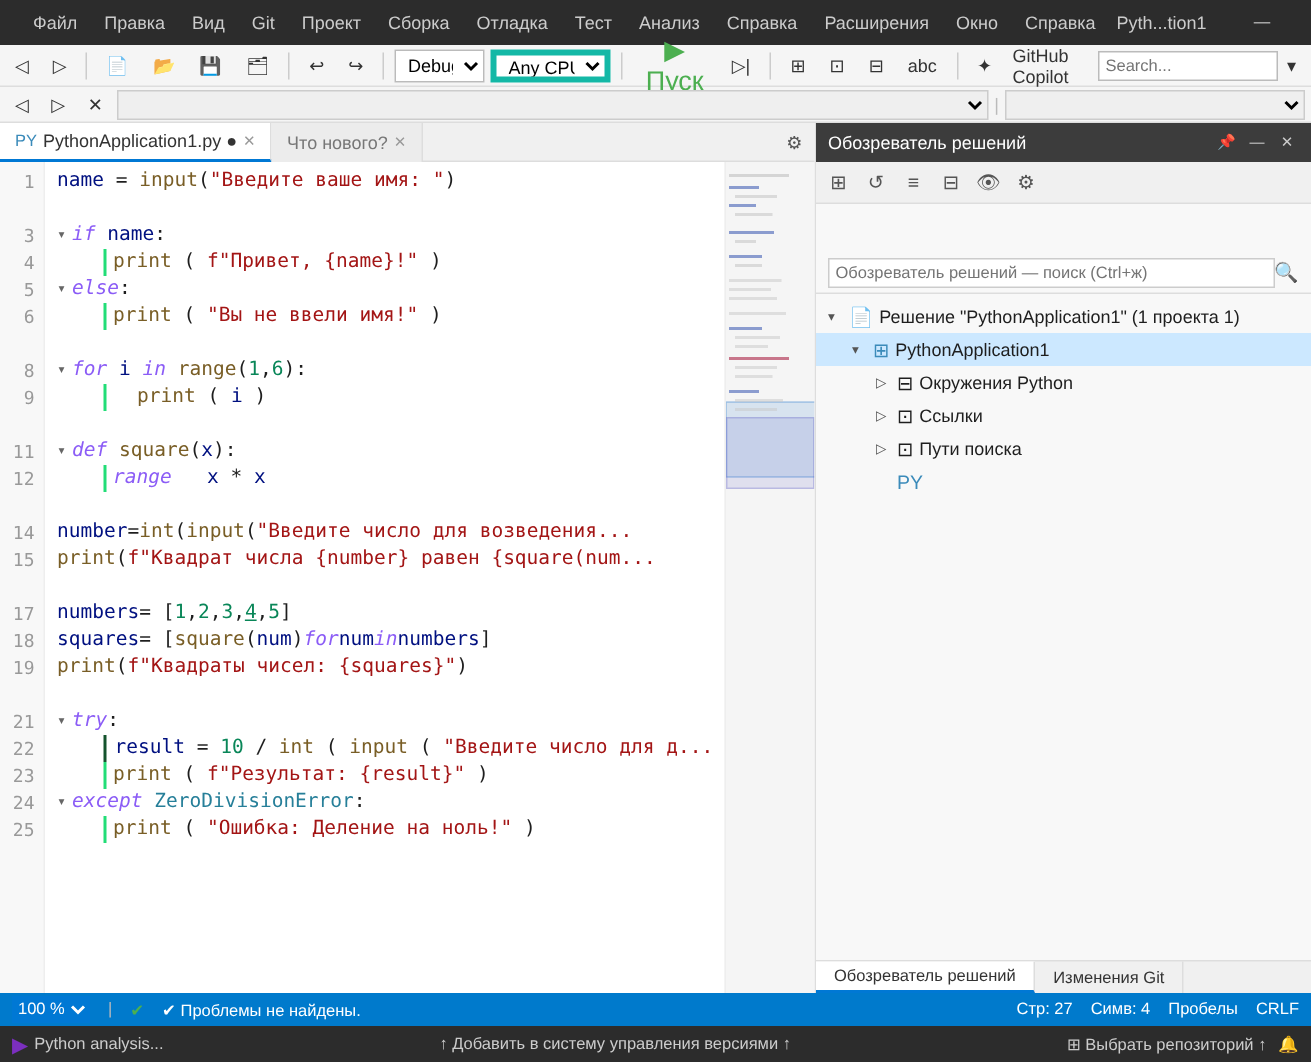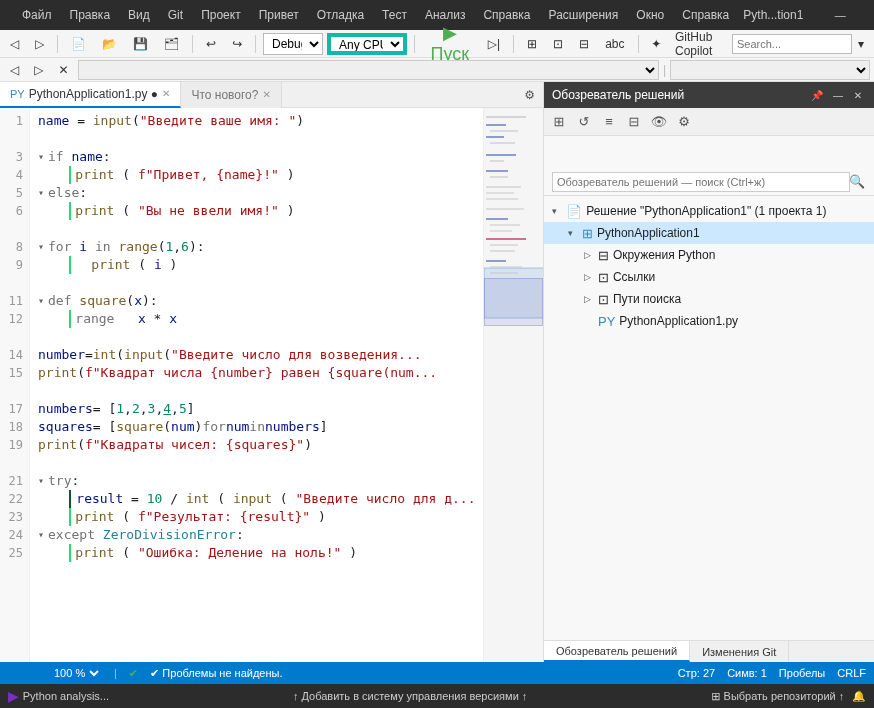--- a/index.html
+++ b/index.html
@@ -49,21 +49,21 @@
     .editor-tab.inactive { background: #ececec; border-bottom: none; color: #777; }
     .tab-close { font-size: 10px; color: #999; cursor: pointer; }
     .tab-settings { margin-left: auto; padding: 0 8px; color: #555; cursor: pointer; }
 
     
     .code-wrapper { display: flex; flex: 1; overflow: hidden; position: relative; }
     .line-numbers { width: 30px; background: #f8f8f8; border-right: 1px solid #eee; color: #999; font-size: 12px; font-family: 'Consolas', monospace; padding-top: 4px; text-align: right; padding-right: 6px; flex-shrink: 0; }
     .line-num { height: 18px; line-height: 18px; }
     .code-content { flex: 1; overflow: auto; padding: 4px 8px; font-family: 'Consolas', monospace; font-size: 13px; line-height: 18px; color: #1e1e1e; background: #fff; }
     .code-line { white-space: nowrap; height: 18px; display: flex; align-items: center; }
-    .kw { color: #737373; }
+    .kw { color: #8b5cf6; font-style: italic; }
     .str { color: #a31515; }
     .fn { color: #795e26; }
     .num { color: #098658; }
     .var { color: #001080; }
     .foldable { cursor: pointer; color: #666; margin-right: 4px; font-size: 10px; }
 
     
     .minimap { width: 60px; background: #f5f5f5; border-left: 1px solid #eee; overflow: hidden; position: relative; flex-shrink: 0; }
     .minimap-highlight { position: absolute; top: 170px; left: 0; right: 0; height: 48px; background: rgba(100,100,200,0.15); border: 1px solid rgba(100,100,200,0.3); }
 
@@ -86,21 +86,21 @@
     .tree-indent2 { padding-left: 40px; }
     .expand-icon { font-size: 9px; color: #555; width: 10px; }
 
     
     .status-bar {
       display: flex; align-items: center; height: 22px;
       background: #007acc; color: #fff; padding: 0 8px; gap: 12px; font-size: 11px;
     }
     .status-left { display: flex; align-items: center; gap: 12px; }
     .status-right { display: flex; align-items: center; gap: 12px; margin-left: auto; }
-    .status-item { display: flex; gap: 4px; margin-left: 42px; }
+    .status-item { display: flex; gap: 4px; }
     .zoom-select { background: #0078d4; border: none; color: #fff; font-size: 11px; height: 18px; }
 
     
     .taskbar {
       display: flex; align-items: center; height: 24px;
       background: #2c2c2c; color: #ccc; padding: 0 8px; gap: 8px; font-size: 11px;
     }
     .taskbar-left { display: flex; align-items: center; gap: 4px; }
     .taskbar-center { display: flex; align-items: center; gap: 8px; margin-left: auto; }
     .taskbar-right { display: flex; align-items: center; gap: 8px; margin-left: auto; }
@@ -119,21 +119,21 @@
   <svg width="16" height="16" viewBox="0 0 16 16">
     <rect width="16" height="16" rx="2" fill="#7b2fbf"></rect>
     <text x="3" y="12" fill="#fff" font-size="11" font-weight="bold">V</text>
   </svg>
   <div class="title-bar-menus">
     <span class="menu-item">Файл</span>
     <span class="menu-item">Правка</span>
     <span class="menu-item">Вид</span>
     <span class="menu-item">Git</span>
     <span class="menu-item">Проект</span>
-    <span class="menu-item">Привет</span>
+    <span class="menu-item">Сборка</span>
     <span class="menu-item">Отладка</span>
     <span class="menu-item">Тест</span>
     <span class="menu-item">Анализ</span>
     <span class="menu-item">Справка</span>
     <span class="menu-item">Расширения</span>
     <span class="menu-item">Окно</span>
     <span class="menu-item">Справка</span>
   </div>
   <span class="title-bar-title">Pyth...tion1</span>
   <div class="title-bar-controls">
@@ -533,21 +533,20 @@
 
       <div class="tree-item tree-indent2">
         <span class="expand-icon">▷</span>
         <span class="tree-icon">⊡</span>
         <span class="tree-text">Пути поиска</span>
       </div>
 
       <div class="tree-item tree-indent2">
         <span class="expand-icon">&nbsp;</span>
         <span class="tree-icon" style="color:#3b8bba;">PY</span>
-        <span class="tree-text">PythonApplication1.py</span>
       </div>
     </div>
 
     <div class="sol-bottom-tabs">
       <div class="sol-tab active">Обозреватель решений</div>
       <div class="sol-tab">Изменения Git</div>
     </div>
   </div>
 </div>
 
@@ -557,21 +556,21 @@
       <select class="zoom-select">
         <option>100 %</option>
       </select>
     </div>
     <span class="inline-sep">|</span>
     <span style="color:#4caf50;">✔</span>
     <span style="color:#fff;">✔ Проблемы не найдены.</span>
   </div>
   <div class="status-right">
     <span>Стр: 27</span>
-    <span>Симв: 1</span>
+    <span>Симв: 4</span>
     <span>Пробелы</span>
     <span>CRLF</span>
   </div>
 </div>
 
 <div class="taskbar">
   <div class="taskbar-left">
     <span style="color:#7b2fbf;font-size:14px;">▶</span>
     <span>Python analysis...</span>
   </div>

